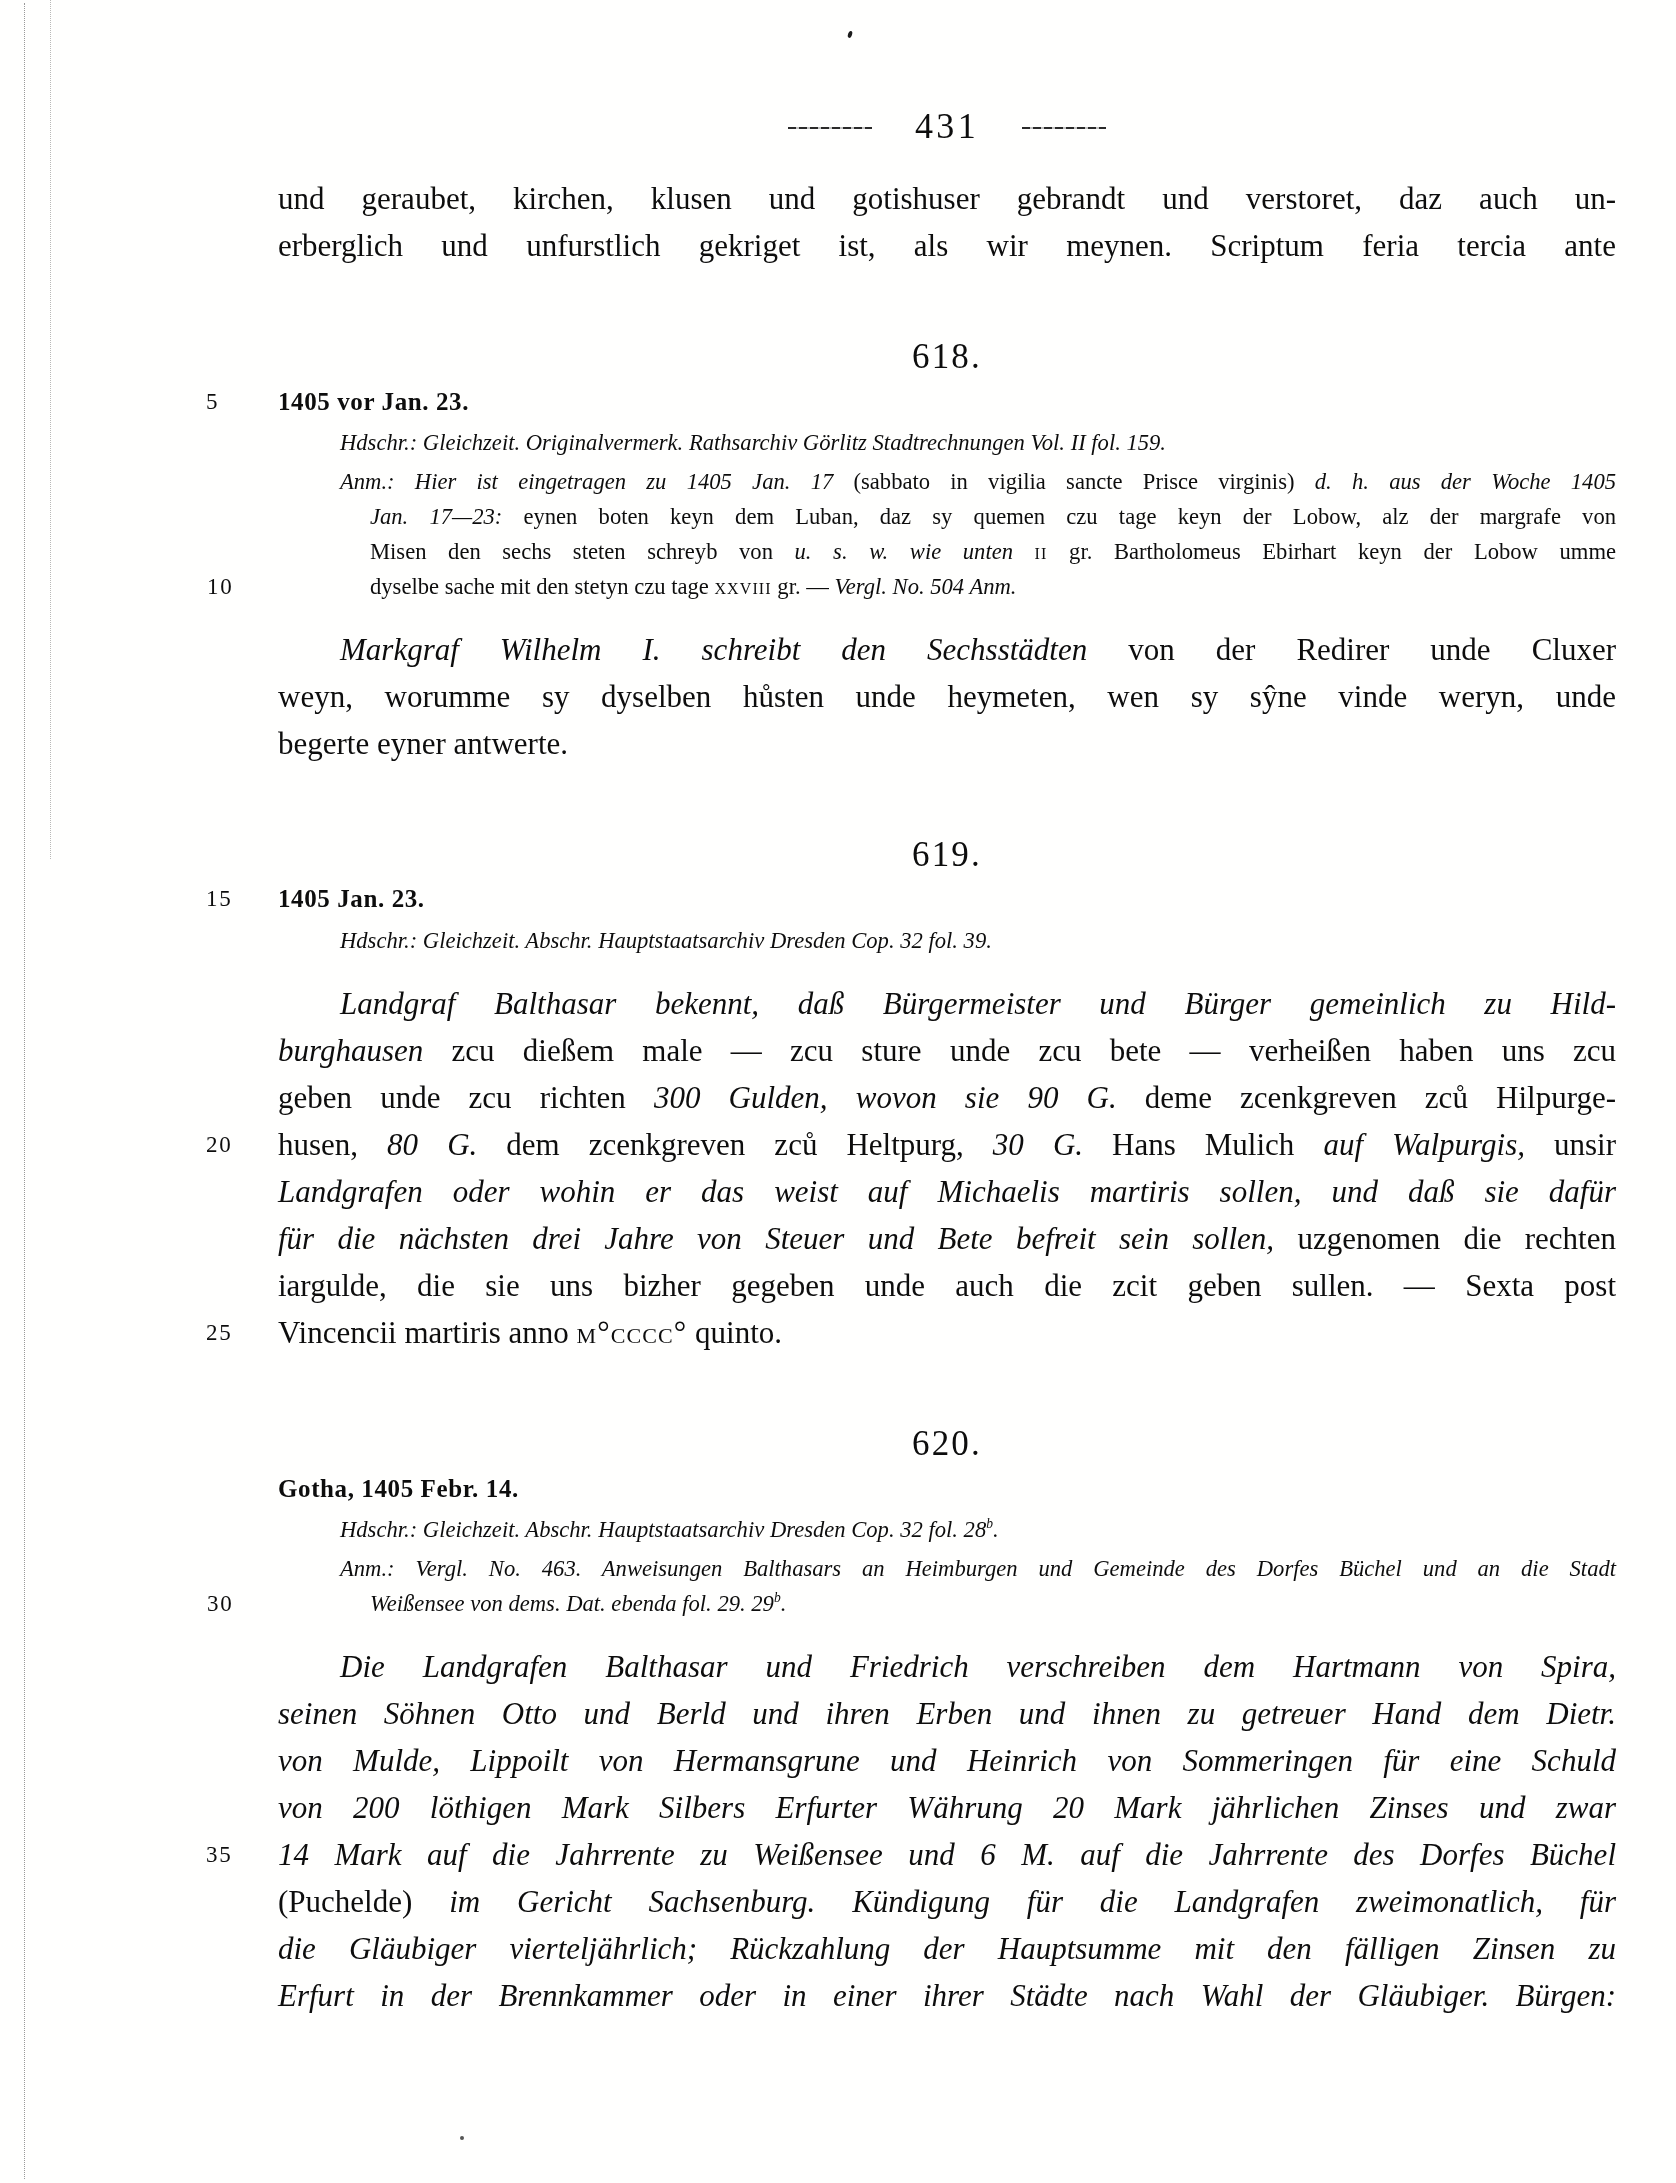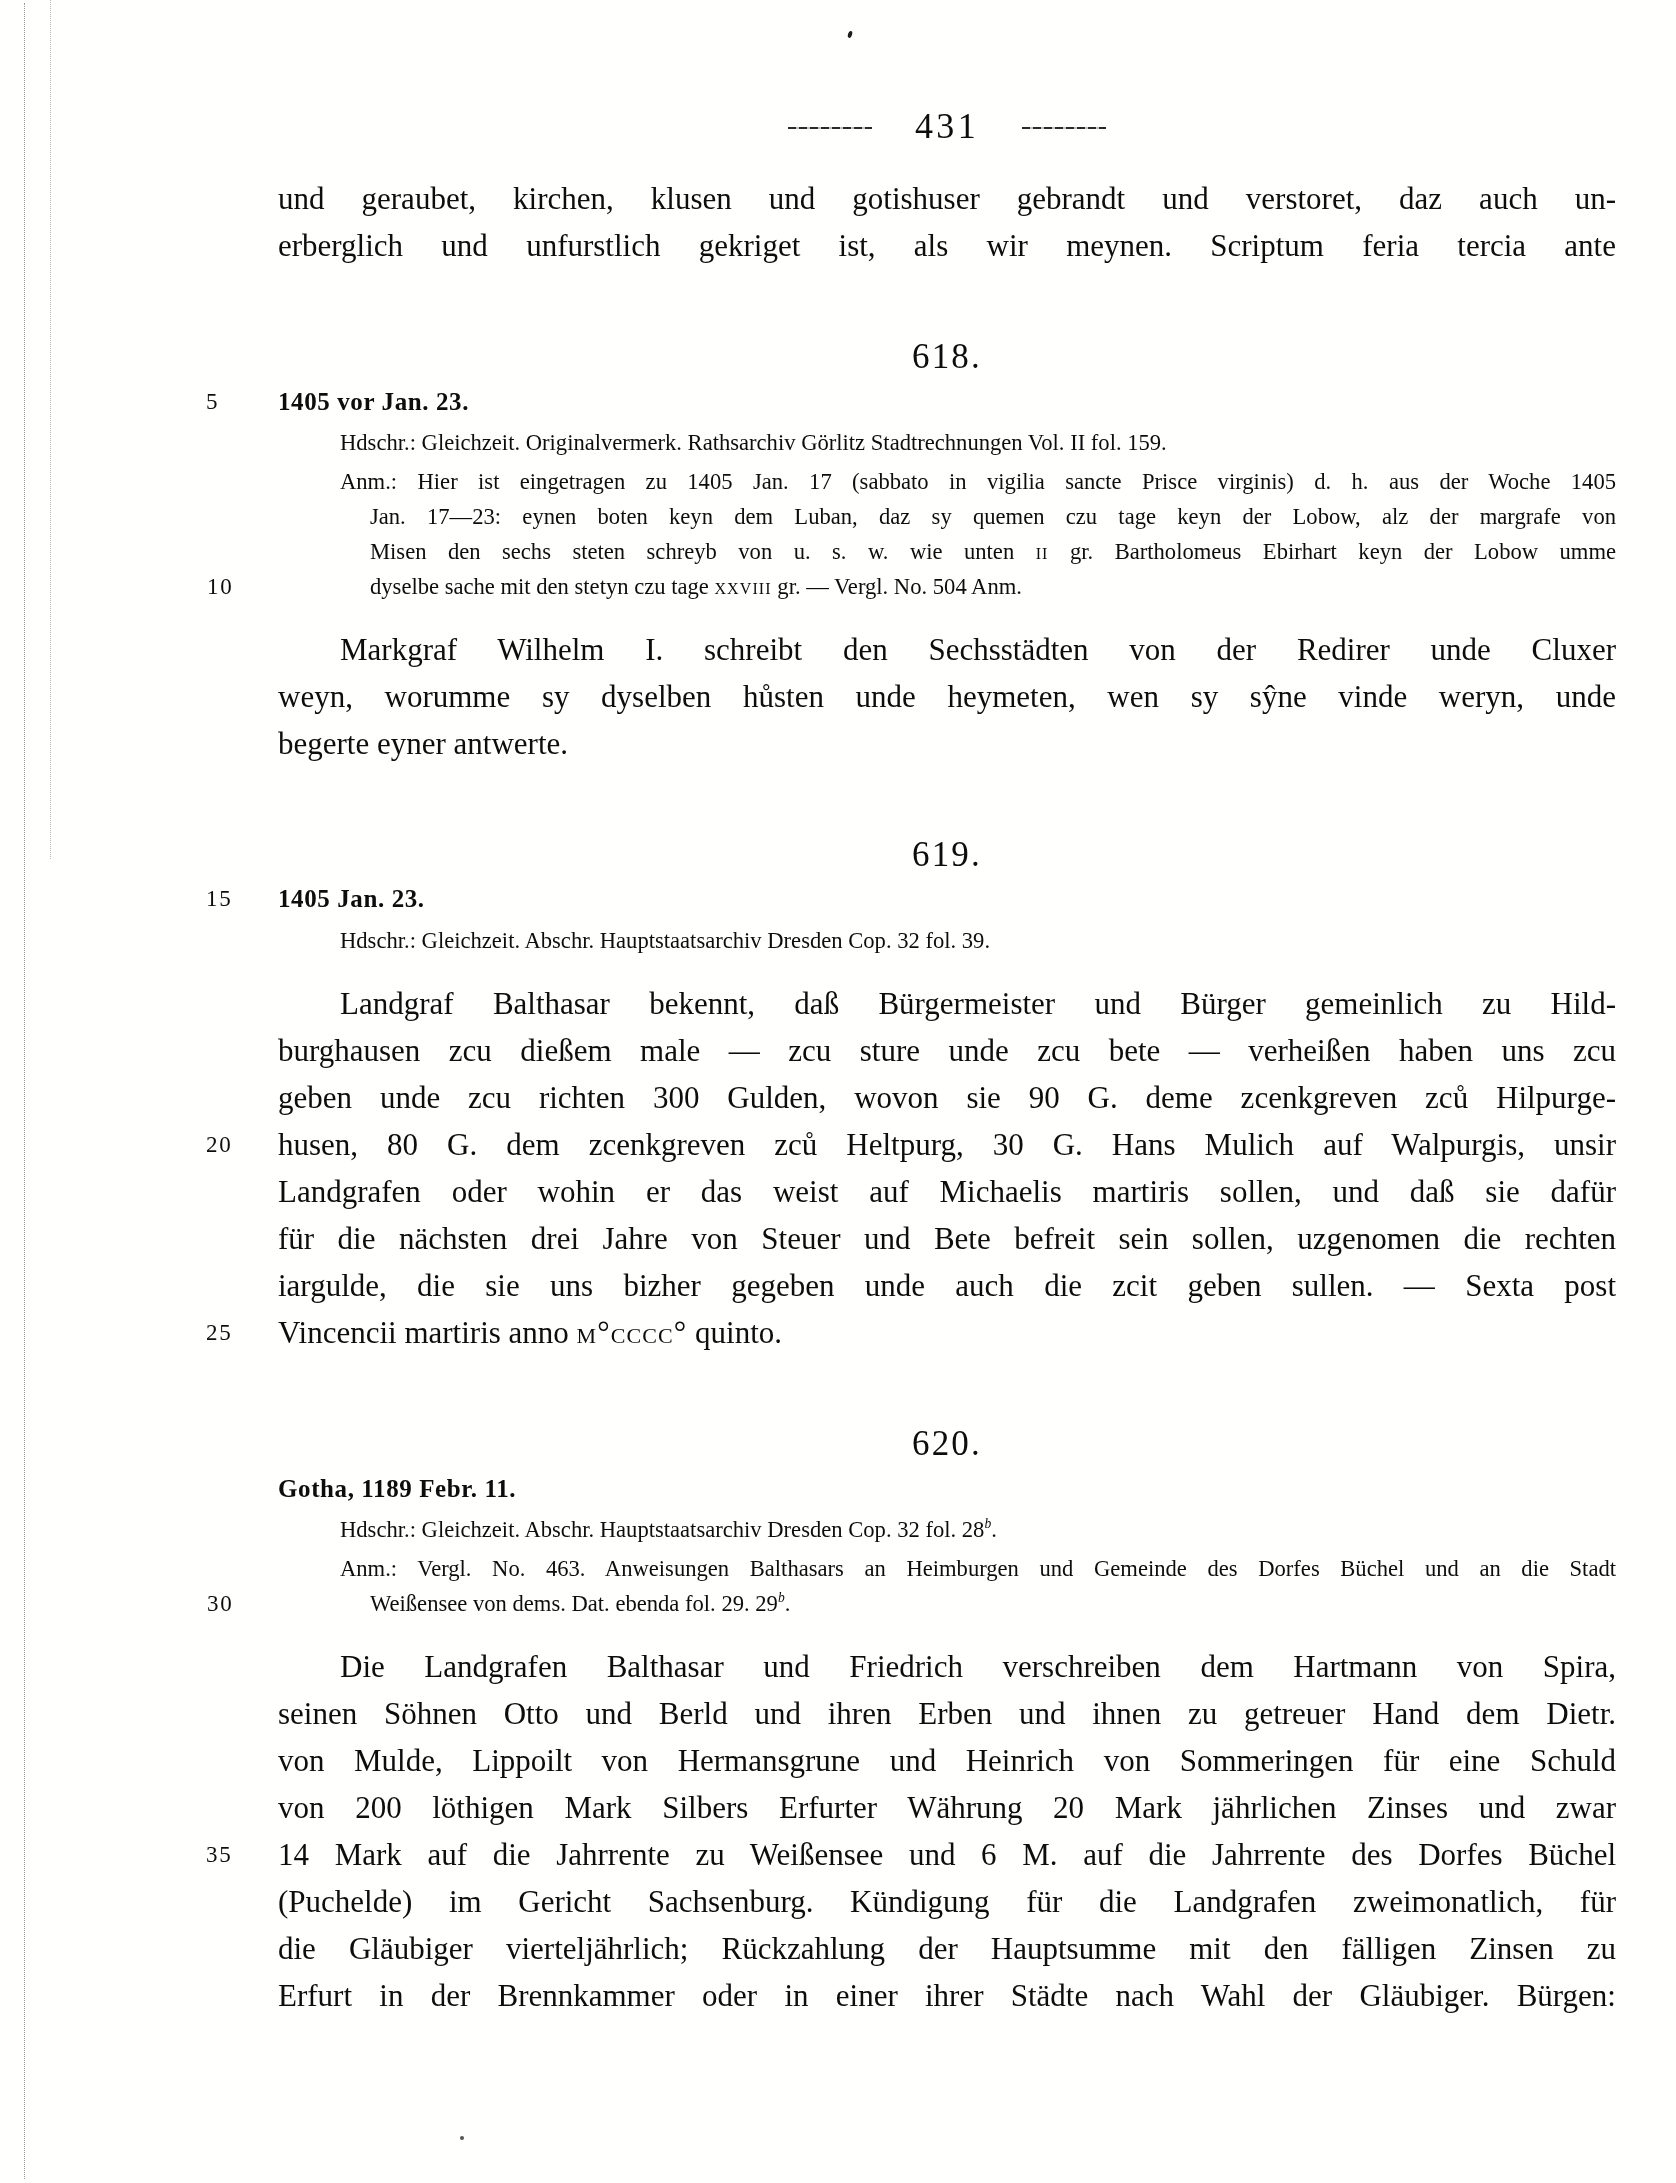--- a/index.html
+++ b/index.html
@@ -31,21 +31,21 @@
 
   .note{margin-left:62px;font-size:22.6px;margin-top:7.7px;}
   .note + .note{margin-top:3.3px;}
   .note .line{height:35px;line-height:35px;}
   .note .line.cont{padding-left:30px;}
 
   .margin-num{position:absolute;left:-72px;top:0;width:62px;text-align:right;
               font-size:23px;font-weight:400;font-style:normal;font-variant:normal;letter-spacing:1.7px;}
   .note .margin-num{left:-133px;}
 
-  .s-i{}
+  .s-i{font-style:italic;}
   .s-r{font-style:normal;}
   .s-sc{font-variant:small-caps;letter-spacing:1.1px;}
   .s-sup{vertical-align:super;font-size:60%;font-style:italic;line-height:0;}
 
   .gutter{position:absolute;width:0;}
   .gutter1{left:24px;top:3.3px;height:2176px;border-left:1.7px dotted rgba(70,70,70,.55);}
   .gutter2{left:50px;top:0;height:859px;border-left:1.7px dotted rgba(70,70,70,.38);}
   .speck1{position:absolute;left:848px;top:31px;width:4.4px;height:7.2px;background:#1c1c1c;border-radius:50%;transform:rotate(18deg);}
   .speck2{position:absolute;left:460px;top:2136px;width:3.9px;height:3.9px;background:#565656;border-radius:50%;}
 </style>
@@ -92,21 +92,21 @@
         <div class="line aj ind"><span class="s-i">Landgraf Balthasar bekennt, daß Bürgermeister und Bürger gemeinlich zu Hild-</span></div>
         <div class="line aj"><span class="s-i">burghausen </span><span class="s-r">zcu dießem male — zcu sture unde zcu bete — verheißen haben uns zcu</span></div>
         <div class="line aj"><span class="s-r">geben unde zcu richten </span><span class="s-i">300 Gulden, wovon sie 90 G. </span><span class="s-r">deme zcenkgreven zců Hilpurge-</span></div>
         <div class="line aj"><span class="margin-num">20</span><span class="s-r">husen, </span><span class="s-i">80 G. </span><span class="s-r">dem zcenkgreven zců Heltpurg, </span><span class="s-i">30 G. </span><span class="s-r">Hans Mulich </span><span class="s-i">auf Walpurgis, </span><span class="s-r">unsir</span></div>
         <div class="line aj"><span class="s-i">Landgrafen oder wohin er das weist auf Michaelis martiris sollen, und daß sie dafür</span></div>
         <div class="line aj"><span class="s-i">für die nächsten drei Jahre von Steuer und Bete befreit sein sollen, </span><span class="s-r">uzgenomen die rechten</span></div>
         <div class="line aj"><span class="s-r">iargulde, die sie uns bizher gegeben unde auch die zcit geben sullen. — Sexta post</span></div>
         <div class="line al"><span class="margin-num">25</span><span class="s-r">Vincencii martiris anno </span><span class="s-sc">m°cccc°</span><span class="s-r"> quinto.</span></div>
       </div>
       <div class="docnum">620.</div>
-      <div class="line dateline al"><span>Gotha, 1189 Febr. 11.</span></div>
+      <div class="line dateline al"><span>Gotha, 1405 Febr. 14.</span></div>
       <div class="note">
         <div class="line al"><span class="s-i">Hdschr.:  Gleichzeit. Abschr.  Hauptstaatsarchiv Dresden Cop. 32 fol. 28</span><span class="s-sup">b</span><span class="s-i">.</span></div>
       </div>
       <div class="note">
         <div class="line aj"><span class="s-i">Anm.: Vergl. No. 463.  Anweisungen Balthasars an Heimburgen und Gemeinde des Dorfes Büchel und an die Stadt</span></div>
         <div class="line al cont"><span class="margin-num">30</span><span class="s-i">Weißensee von dems. Dat. ebenda fol. 29. 29</span><span class="s-sup">b</span><span class="s-i">.</span></div>
       </div>
       <div class="para">
         <div class="line aj ind"><span class="s-i">Die Landgrafen Balthasar und Friedrich verschreiben dem Hartmann von Spira,</span></div>
         <div class="line aj"><span class="s-i">seinen Söhnen Otto und Berld und ihren Erben und ihnen zu getreuer Hand dem Dietr.</span></div>

